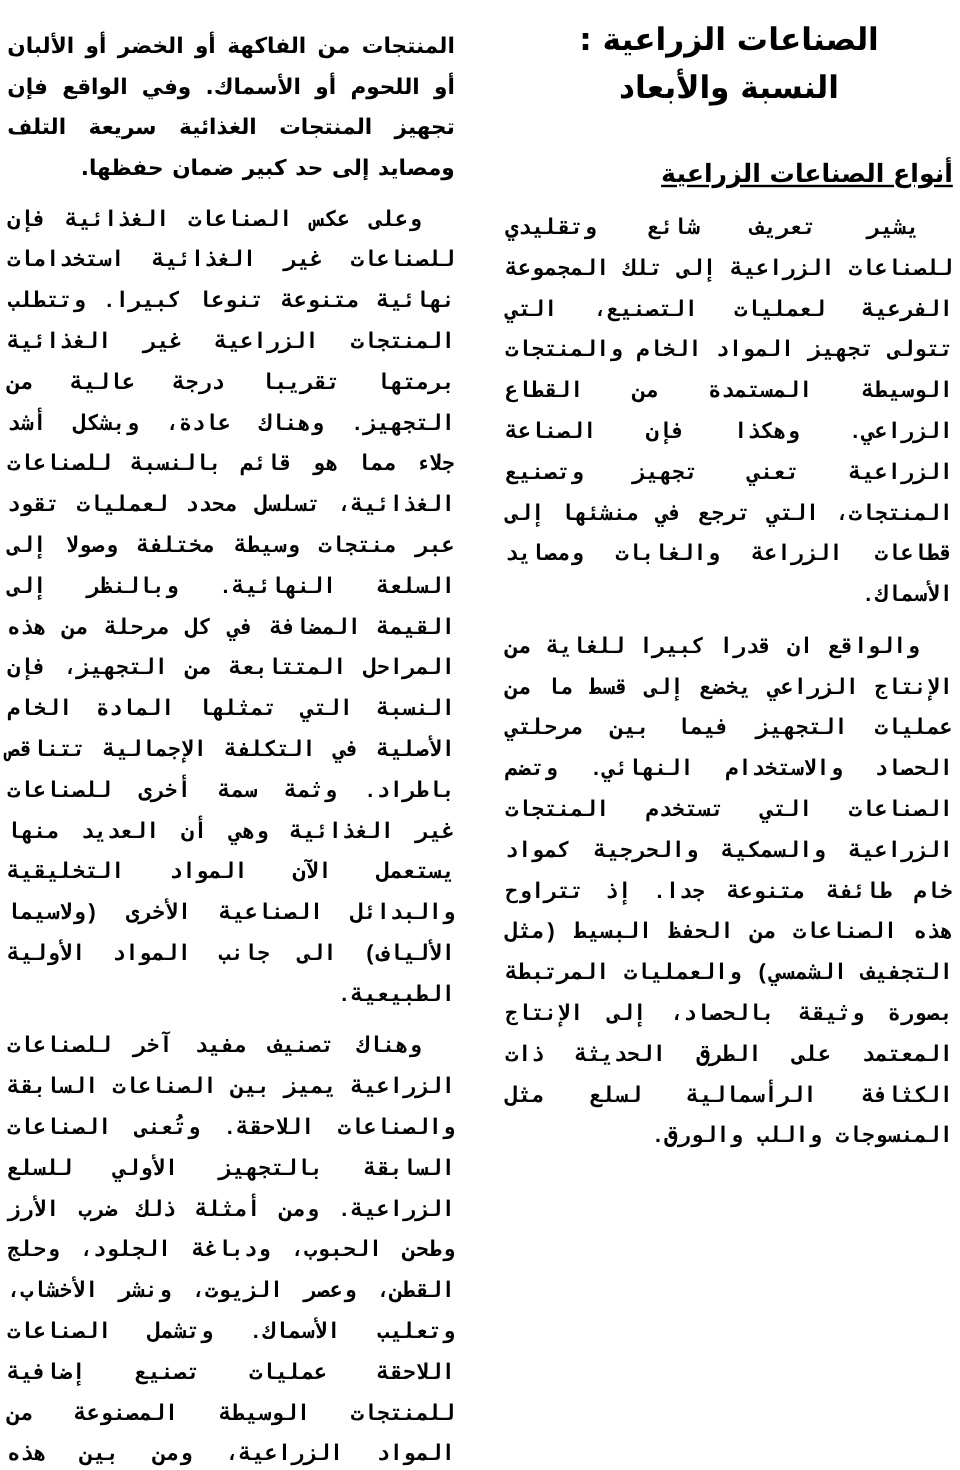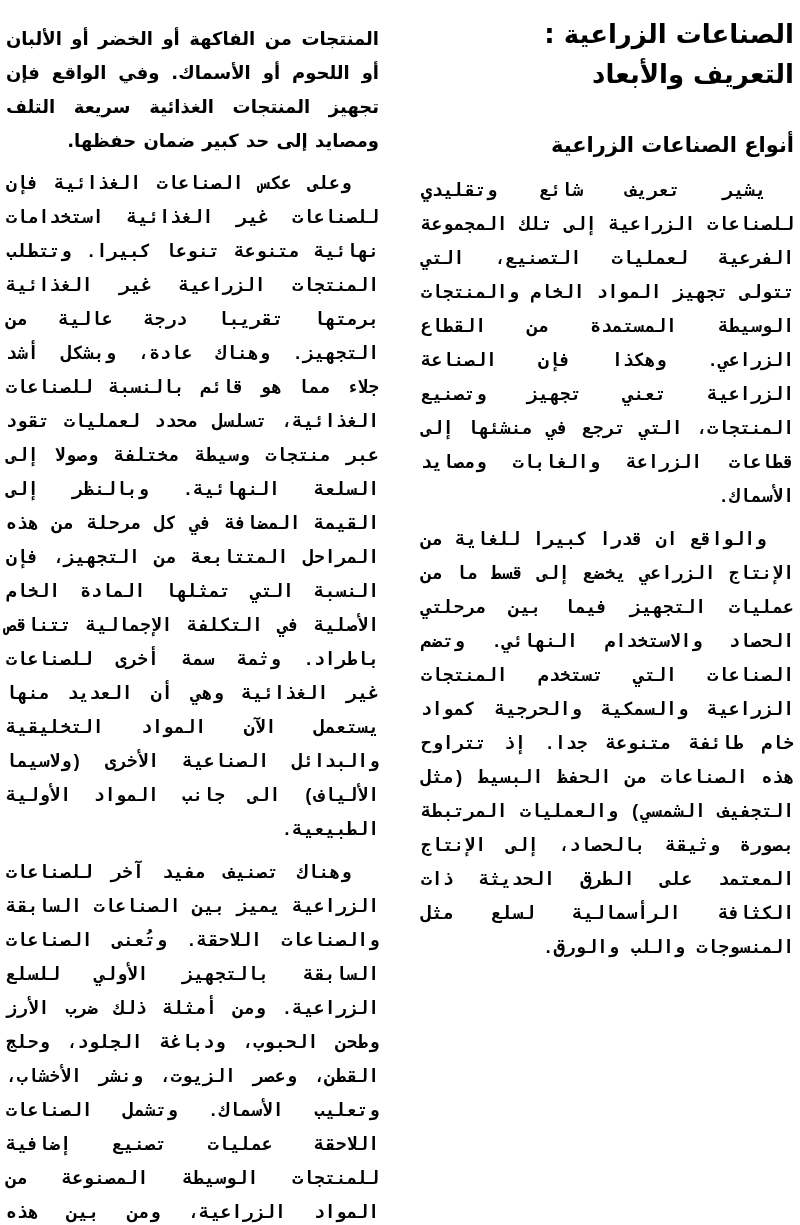--- a/index.html
+++ b/index.html
@@ -24,28 +24,29 @@
     width: 373px;
     box-sizing: border-box;
   }
   .col-left {
     padding-top: 10px;
   }
   .doc-title {
     font-size: 26px;
     font-weight: bold;
     line-height: 40px;
-    text-align: right;
+    text-align: center;
     margin: 2px 0 0 0;
   }
   .doc-subtitle {
     font-size: 21px;
     font-weight: bold;
     margin: 36px 0 14px 0;
     line-height: 30px;
+    text-decoration: underline;
   }
   .para {
     font-size: 18px;
     font-weight: 600;
     line-height: 34px;
     text-align: justify;
     margin: 0 0 9px 0;
     word-spacing: 1px;
   }
   .para.indent {
@@ -58,21 +59,21 @@
   }
 </style>
 </head>
 <body>
 
 <div class="page">
 
   <div class="col col-right">
     <h1 class="doc-title">
       <span>الصناعات الزراعية :</span><br>
-      <span>التعريف والأبعاد</span>
+      <span>النسبة والأبعاد</span>
     </h1>
     <h2 class="doc-subtitle">أنواع الصناعات الزراعية</h2>
     <p class="para indent">يشير تعريف شائع وتقليدي للصناعات الزراعية إلى تلك المجموعة الفرعية لعمليات التصنيع، التي تتولى تجهيز المواد الخام والمنتجات الوسيطة المستمدة من القطاع الزراعي. وهكذا فإن الصناعة الزراعية تعني تجهيز وتصنيع المنتجات، التي ترجع في منشئها إلى قطاعات الزراعة والغابات ومصايد الأسماك.</p>
     <p class="para indent">والواقع ان قدرا كبيرا للغاية من الإنتاج الزراعي يخضع إلى قسط ما من عمليات التجهيز فيما بين مرحلتي الحصاد والاستخدام النهائي. وتضم الصناعات التي تستخدم المنتجات الزراعية والسمكية والحرجية كمواد خام طائفة متنوعة جدا. إذ تتراوح هذه الصناعات من الحفظ البسيط (مثل التجفيف الشمسي) والعمليات المرتبطة بصورة وثيقة بالحصاد، إلى الإنتاج المعتمد على الطرق الحديثة ذات الكثافة الرأسمالية لسلع مثل المنسوجات واللب والورق.</p>
   </div>
 
   <div class="col col-left">
     <p class="para">المنتجات من الفاكهة أو الخضر أو الألبان أو اللحوم أو الأسماك. وفي الواقع فإن تجهيز المنتجات الغذائية سريعة التلف ومصايد إلى حد كبير ضمان حفظها.</p>
     <p class="para indent">وعلى عكس الصناعات الغذائية فإن للصناعات غير الغذائية استخدامات نهائية متنوعة تنوعا كبيرا. وتتطلب المنتجات الزراعية غير الغذائية برمتها تقريبا درجة عالية من التجهيز. وهناك عادة، وبشكل أشد جلاء مما هو قائم بالنسبة للصناعات الغذائية، تسلسل محدد لعمليات تقود عبر منتجات وسيطة مختلفة وصولا إلى السلعة النهائية. وبالنظر إلى القيمة المضافة في كل مرحلة من هذه المراحل المتتابعة من التجهيز، فإن النسبة التي تمثلها المادة الخام الأصلية في التكلفة الإجمالية تتناقص باطراد. وثمة سمة أخرى للصناعات غير الغذائية وهي أن العديد منها يستعمل الآن المواد التخليقية والبدائل الصناعية الأخرى (ولاسيما الألياف) الى جانب المواد الأولية الطبيعية.</p>
     <p class="para indent">وهناك تصنيف مفيد آخر للصناعات الزراعية يميز بين الصناعات السابقة والصناعات اللاحقة. وتُعنى الصناعات السابقة بالتجهيز الأولي للسلع الزراعية. ومن أمثلة ذلك ضرب الأرز وطحن الحبوب، ودباغة الجلود، وحلج القطن، وعصر الزيوت، ونشر الأخشاب، وتعليب الأسماك. وتشمل الصناعات اللاحقة عمليات تصنيع إضافية للمنتجات الوسيطة المصنوعة من المواد الزراعية، ومن بين هذه الصناعات صناعة الخبز</p>

